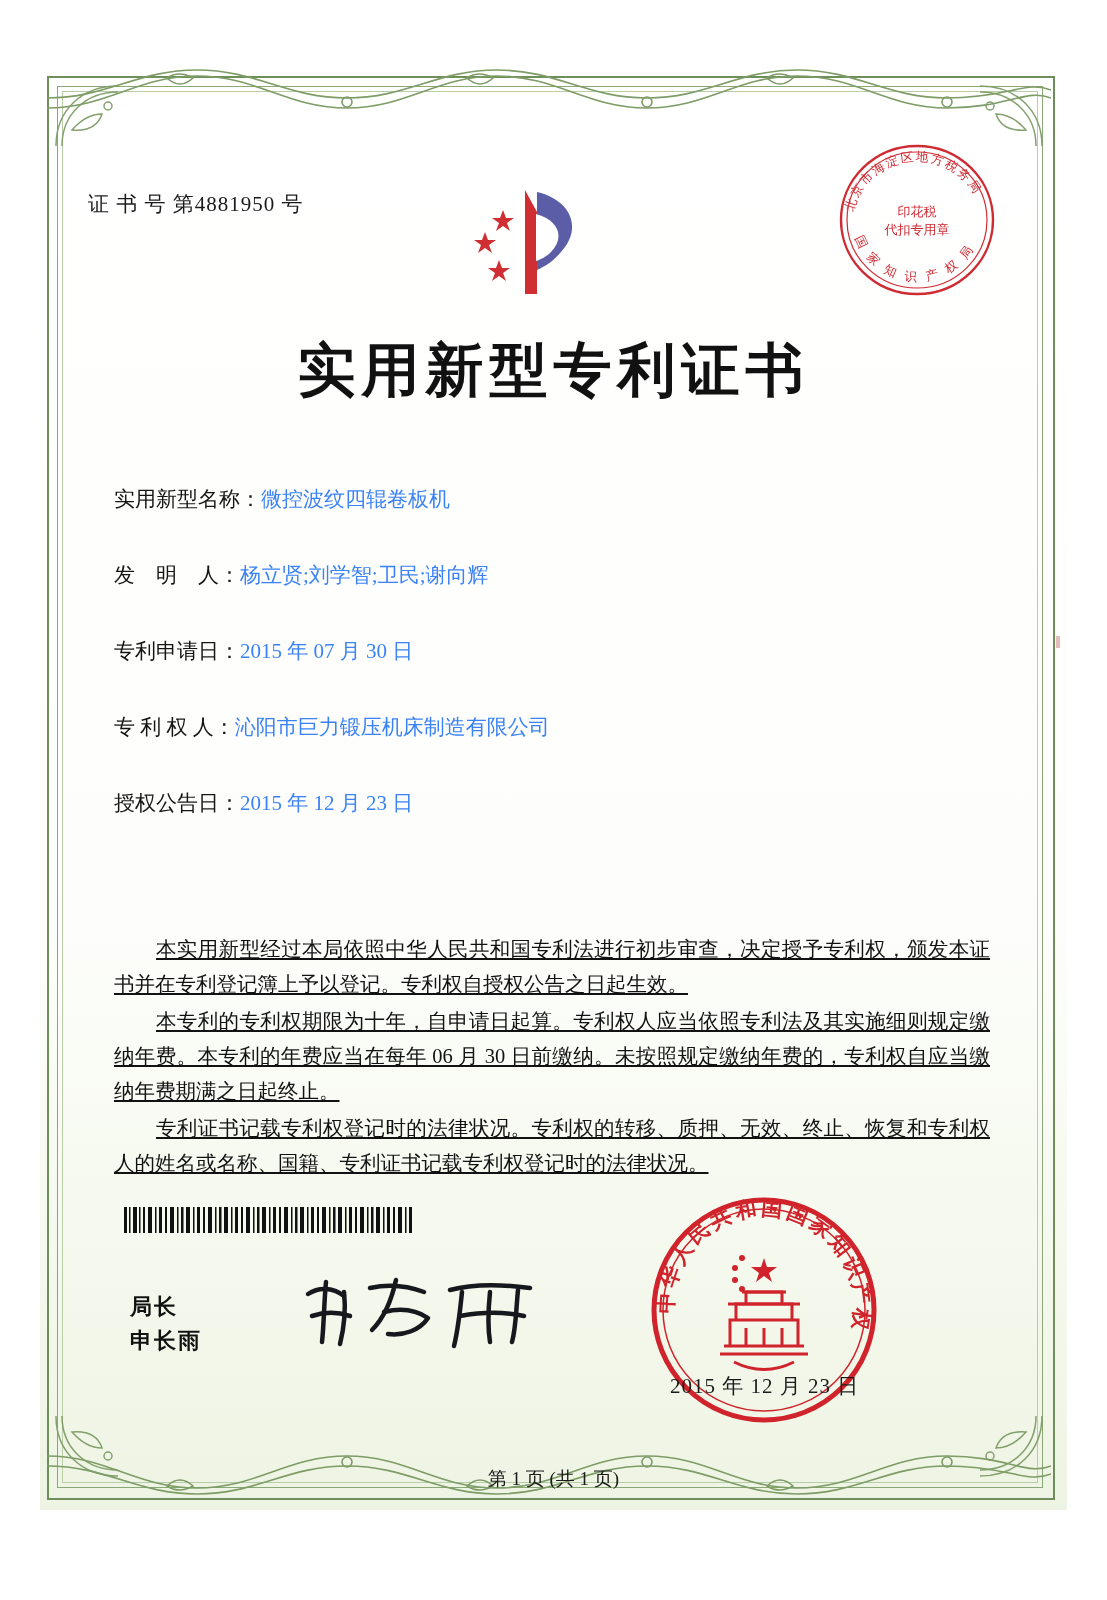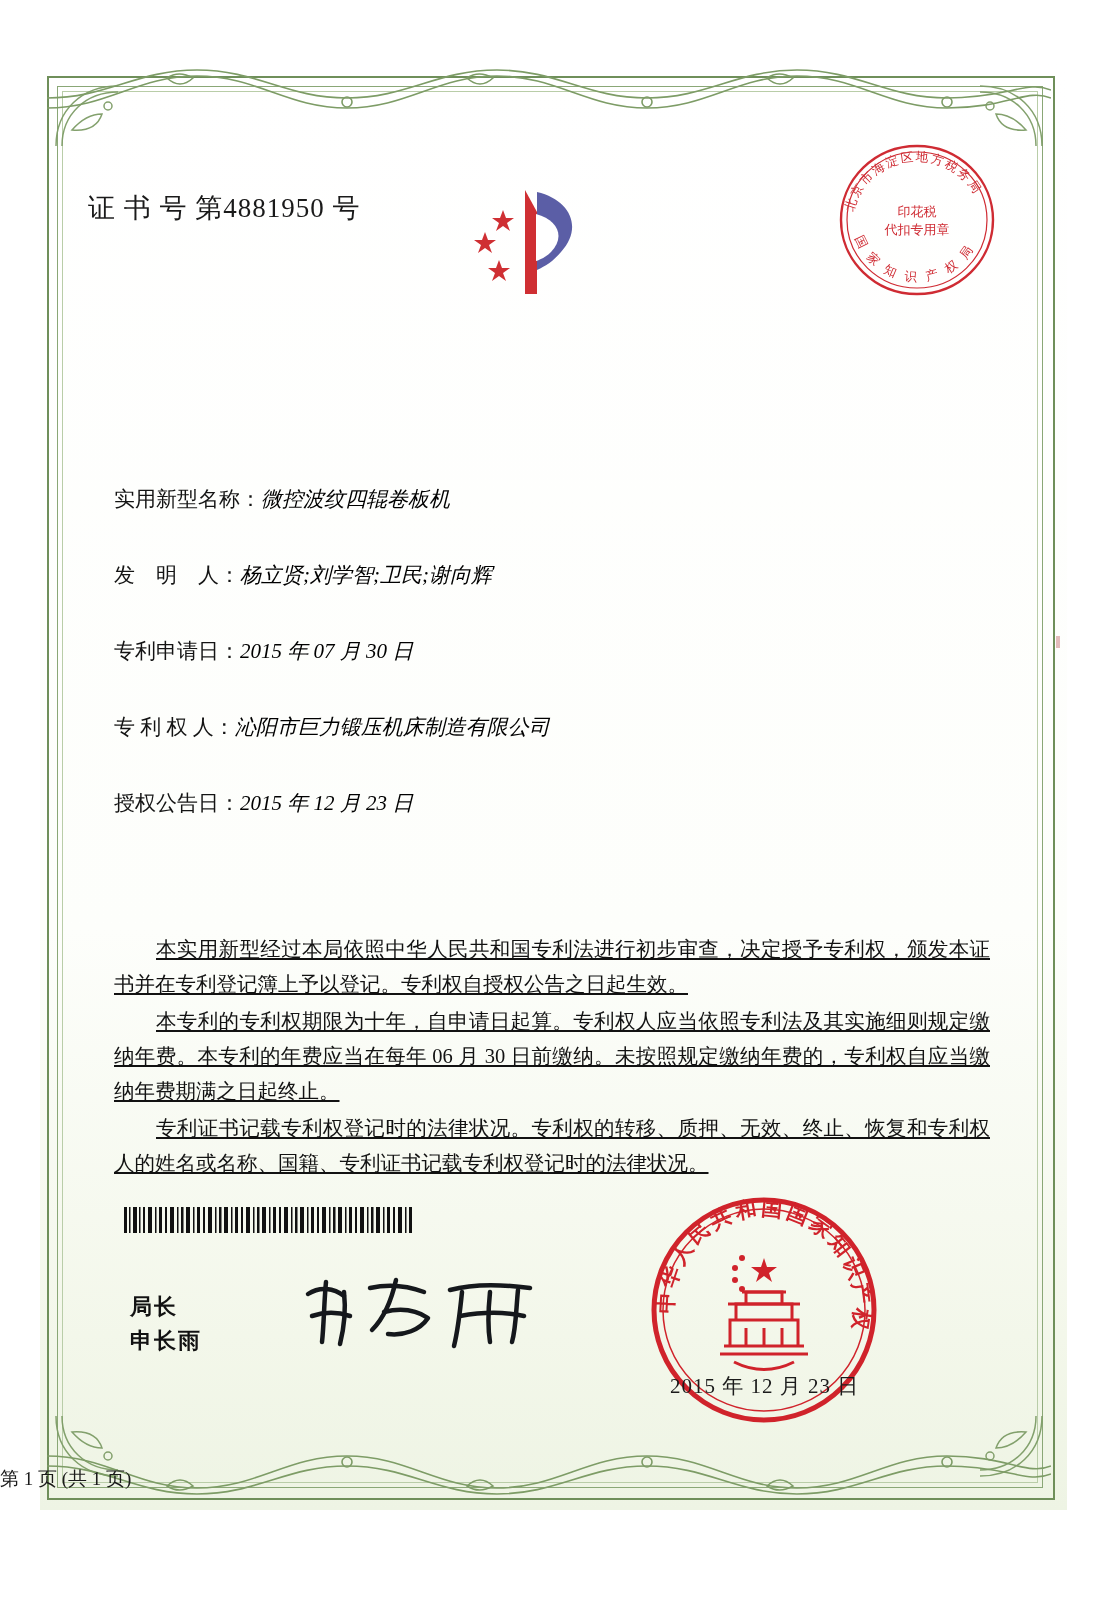--- a/index.html
+++ b/index.html
@@ -78,21 +78,21 @@
   }
   .stamp-main {
     position: absolute;
     left: 650px; top: 1196px;
     width: 228px; height: 228px;
   }
 
   .cert-no {
     position: absolute;
     left: 88px; top: 190px;
-    font-size: 27px;
+    font-size: 21px;
     color: #1a1a1a;
     letter-spacing: 1px;
     white-space: nowrap;
   }
 
   .doc-title {
     position: absolute;
     left: 0; top: 332px;
     width: 1107px;
     text-align: center;
@@ -113,22 +113,21 @@
     color: #141414;
     margin-bottom: 48px;
     white-space: nowrap;
   }
   .field-label {
     display: inline-block;
     color: #141414;
     text-align: center;
   }
   .field-value {
-    color: #000000;
-    font-style: italic;
+    color: #3b82f6;
   }
 
   .body-text {
     position: absolute;
     left: 114px; top: 932px;
     width: 876px;
     font-size: 20.5px;
     line-height: 35px;
     color: #121212;
     text-align: justify;
@@ -167,21 +166,21 @@
     left: 670px; top: 1372px;
     font-size: 21px;
     color: #1b1b1b;
     letter-spacing: 1px;
   }
 
   .page-footer {
     position: absolute;
     left: 0; top: 1466px;
     width: 1107px;
-    text-align: left;
+    text-align: center;
     font-size: 19px;
     color: #1a1a1a;
   }
 
   .speck {
     position: absolute;
     left: 1056px; top: 636px;
     width: 4px; height: 12px;
     background: #d8a0a0;
     opacity: .7;
@@ -280,20 +279,21 @@
       <textPath href="#taxTop" startOffset="6%">北京市海淀区地方税务局</textPath>
     </text>
     <path id="taxBot" d="M 16 78 A 65 63 0 0 0 146 78" fill="none"></path>
     <text font-family="'DejaVu Serif',serif" font-size="12.5" fill="#cf2b33" letter-spacing="3">
       <textPath href="#taxBot" startOffset="10%">国 家 知 识 产 权 局</textPath>
     </text>
     <text x="81" y="76" text-anchor="middle" font-family="'DejaVu Serif',serif" font-size="13" fill="#cf2b33">印花税</text>
     <text x="81" y="94" text-anchor="middle" font-family="'DejaVu Serif',serif" font-size="13" fill="#cf2b33">代扣专用章</text>
   </svg>
 
+  <div class="doc-title">实用新型专利证书</div>
 
   <div class="fields">
     <div class="field-row">
       <span class="field-label">实用新型名称：</span><span class="field-value">微控波纹四辊卷板机</span>
     </div>
     <div class="field-row">
       <span class="field-label">发　明　人：</span><span class="field-value">杨立贤;刘学智;卫民;谢向辉</span>
     </div>
     <div class="field-row">
       <span class="field-label">专利申请日：</span><span class="field-value">2015 年 07 月 30 日</span>

